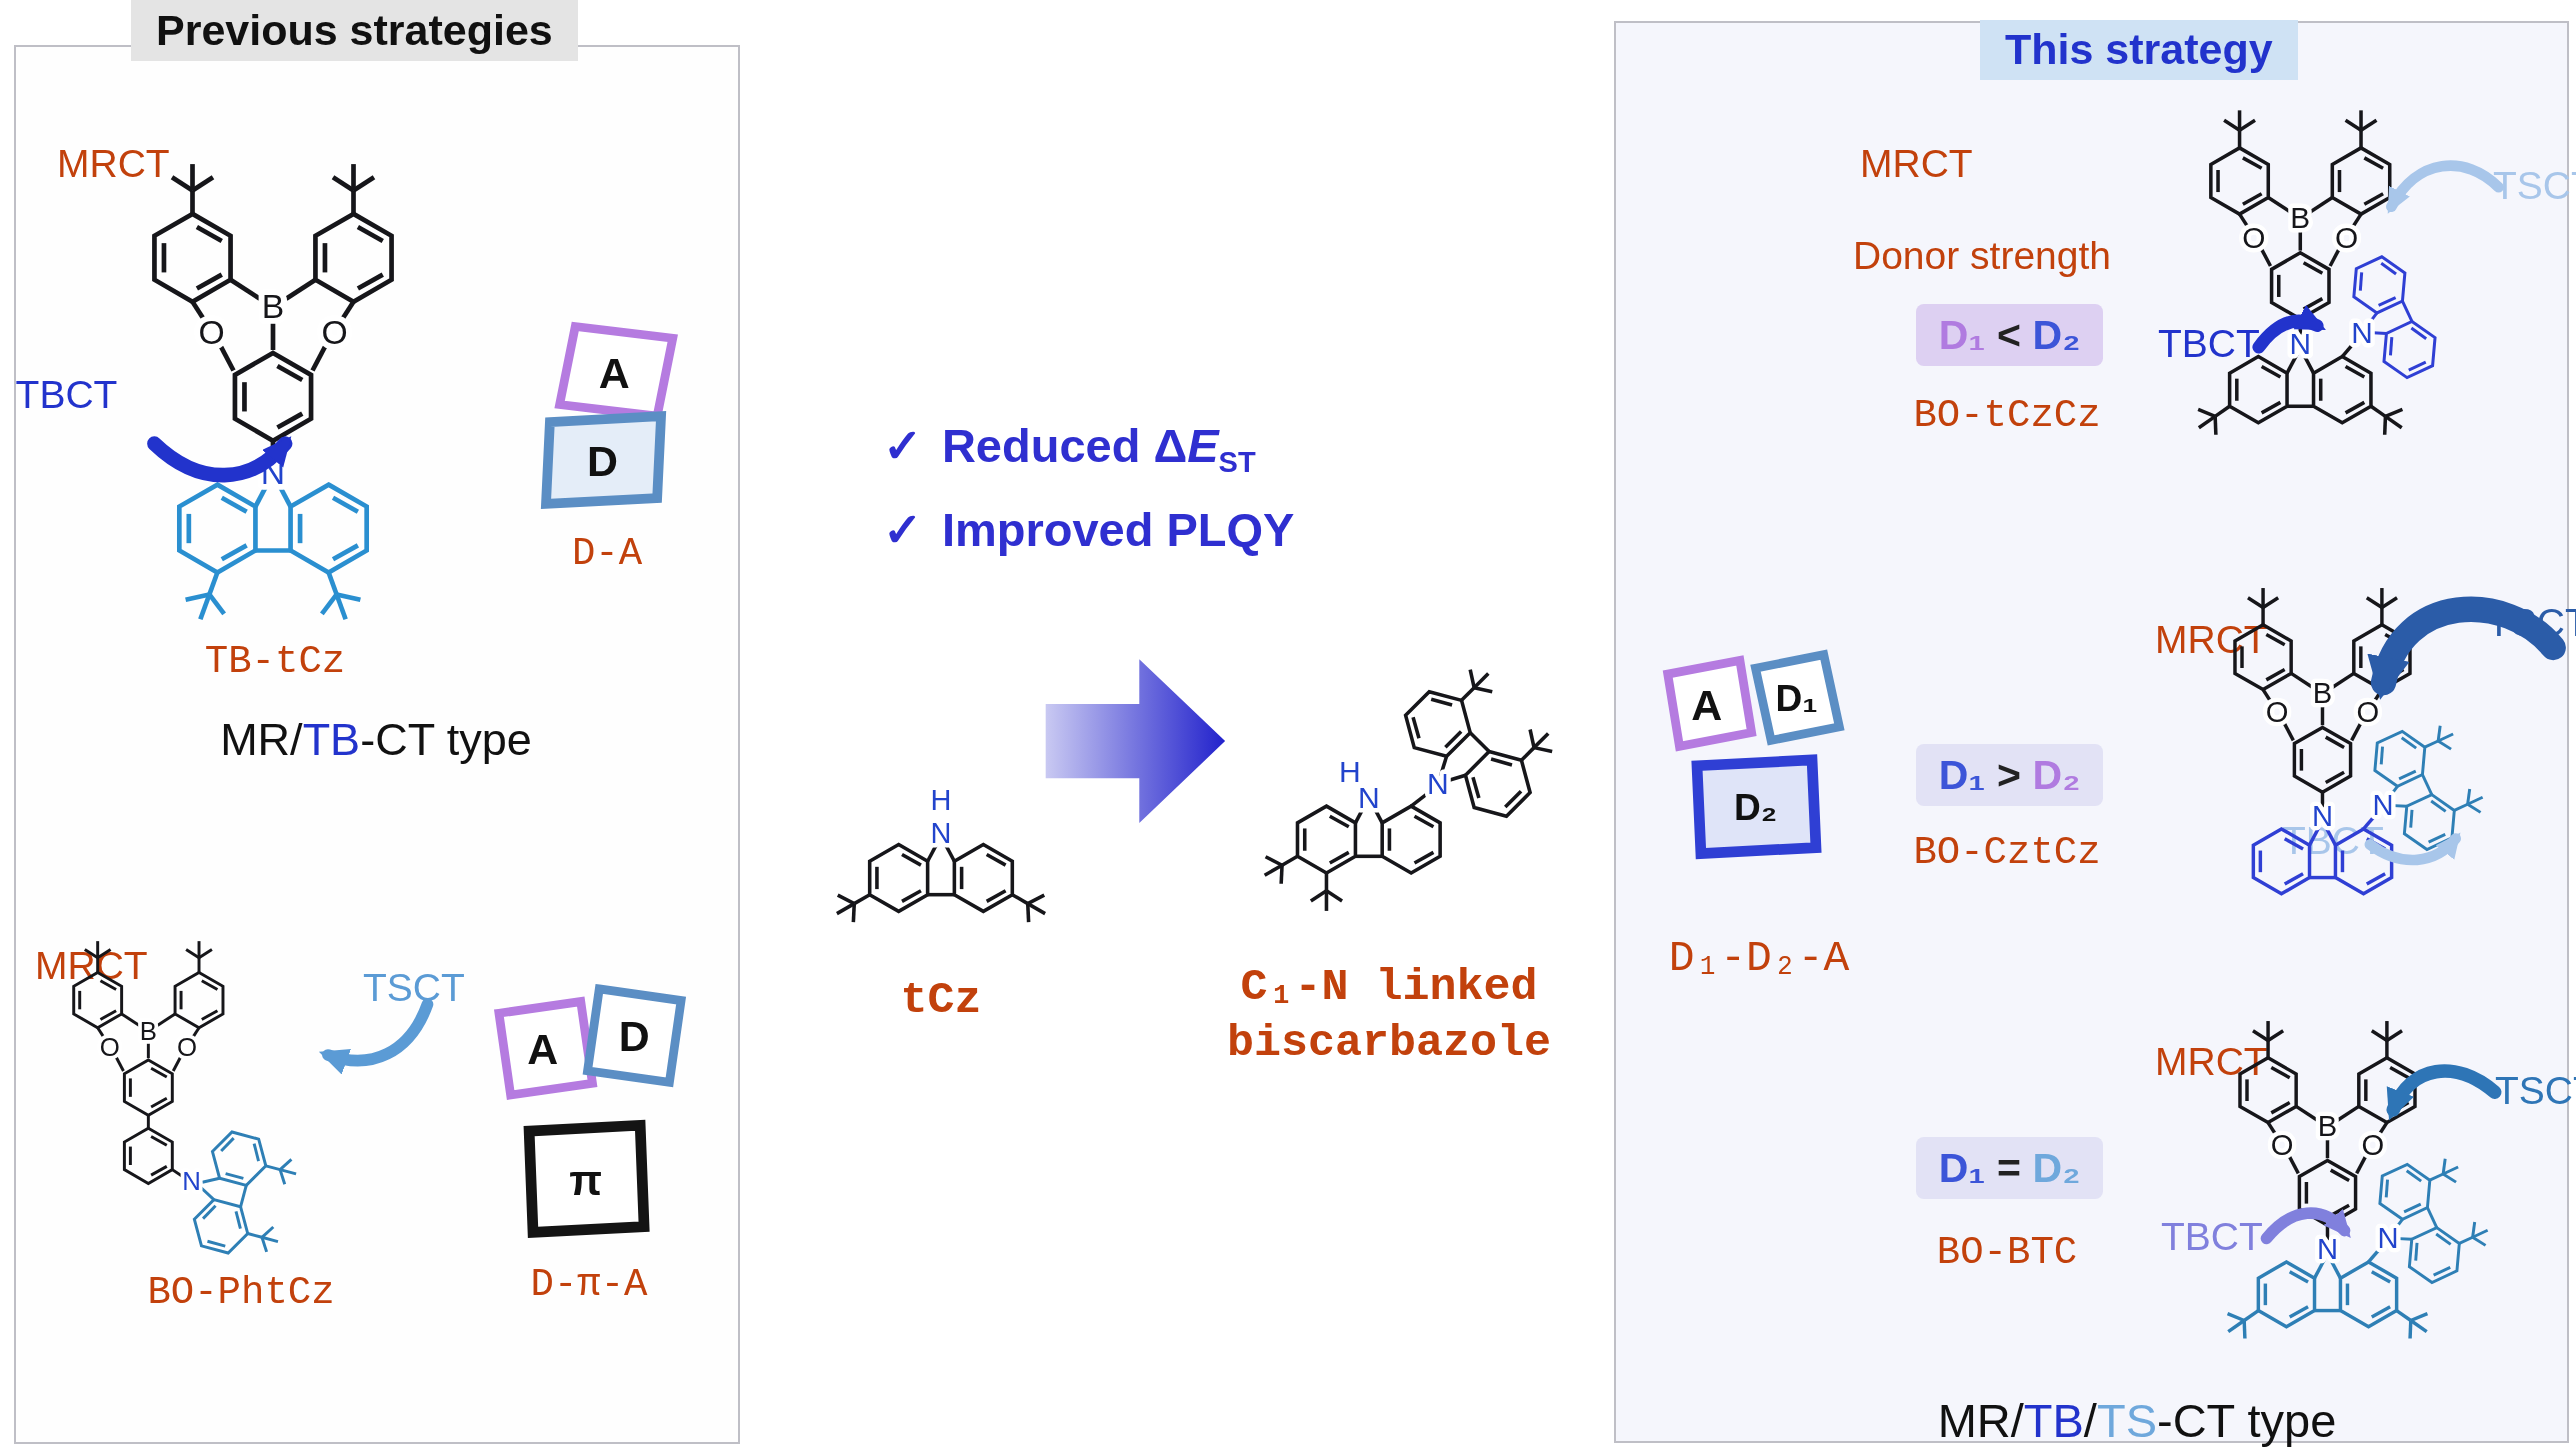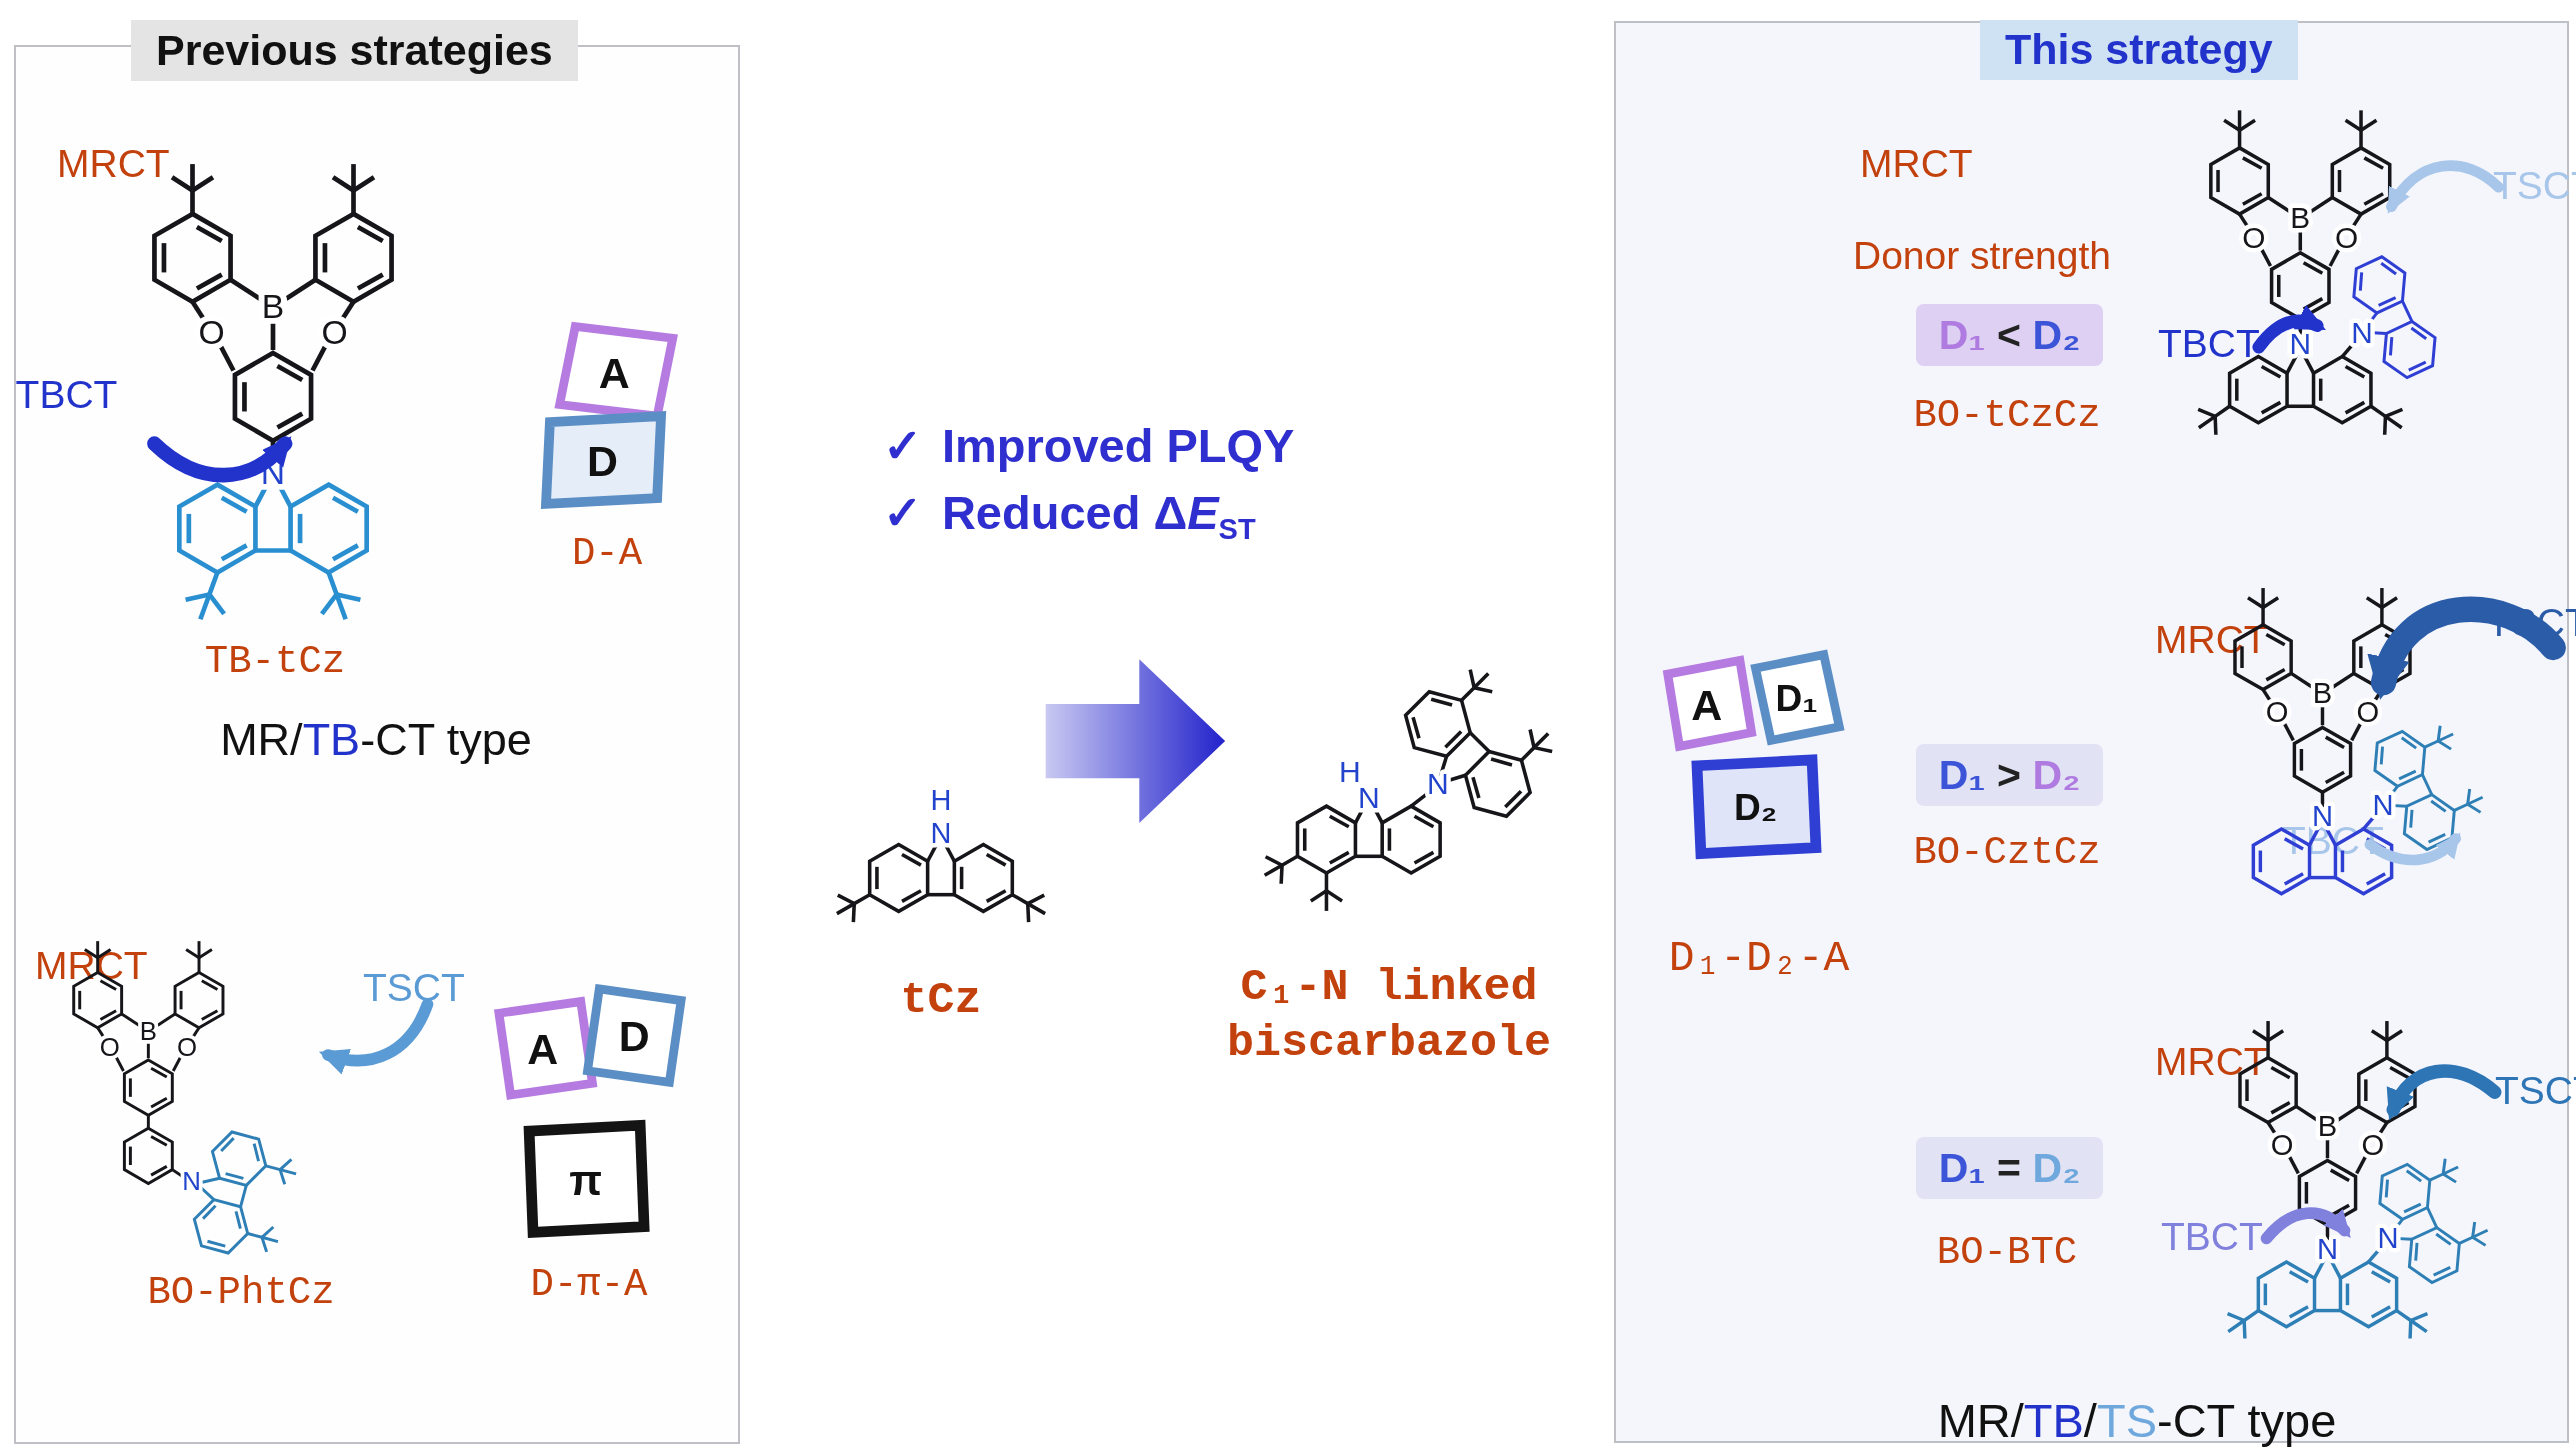--- a/index.html
+++ b/index.html
@@ -73,21 +73,21 @@
         <line x1="55" y1="-65" x2="46" y2="-51"></line>
         <line x1="37" y1="-37" x2="27" y2="-18"></line>
         <use href="#benz" x="0" y="0"></use>
       </g>
     </defs>
   </svg>
 
   <div class="panel" style="left:13.7px;top:45px;width:726px;height:1399px"></div>
   <div class="panel rightp" style="left:1614px;top:20.5px;width:955px;height:1422px"></div>
 
-  <div class="ptitle" style="left:131px;top:20px;background:#e4e4e4;color:#111">Previous strategies</div>
+  <div class="ptitle" style="left:131px;top:0;background:#e4e4e4;color:#111">Previous strategies</div>
   <div class="ptitle" style="left:1980px;top:19.5px;background:#cfe2f4;color:#2233cc">This strategy</div>
 
   <div class="lab" style="left:57px;top:142px">MRCT</div>
   <div class="lab blue" style="left:15.6px;top:373px">TBCT</div>
 
   <svg class="mol" style="left:112px;top:148px;width:322px" viewBox="-110 -170 220 335">
     <g color="#16161a">
       <use href="#mrcore"></use>
       <line x1="0" y1="30" x2="0" y2="44" stroke="currentColor" stroke-width="3.2"></line>
     </g>
@@ -146,22 +146,22 @@
     <text x="56" y="66">A</text>
     <polygon points="114,4 198,16 186,100 102,88" fill="#ffffff" stroke="#5b8ec4" stroke-width="9"></polygon>
     <text x="150" y="52">D</text>
     <polygon points="42,150 156,144 160,248 46,254" fill="#ffffff" stroke="#141414" stroke-width="11"></polygon>
     <text x="100" y="200">π</text>
   </svg>
   <div class="lab cx" style="left:589px;top:1263px">D-π-A</div>
 
 
   <div class="bullets">
+    <div><span class="chk">✓</span><span>Reduced </span><span>Δ</span><span class="ital">E</span><sub>ST</sub></div>
     <div><span class="chk">✓</span><span>Improved PLQY</span></div>
-    <div><span class="chk">✓</span><span>Reduced </span><span>Δ</span><span class="ital">E</span><sub>ST</sub></div>
   </div>
 
   <svg class="mol" style="left:824px;top:771px;width:234px" viewBox="-105 -62 210 146">
     <g color="#16161a">
       <use href="#carb" transform="translate(0,-4)"></use>
       <use href="#tbu" transform="translate(-64,49) rotate(-120)"></use>
       <use href="#tbu" transform="translate(64,49) rotate(120)"></use>
     </g>
     <text x="0" y="-36" class="n" style="font-size:26px">H</text>
     <text x="0" y="-6" class="n" style="font-size:26px">N</text>

